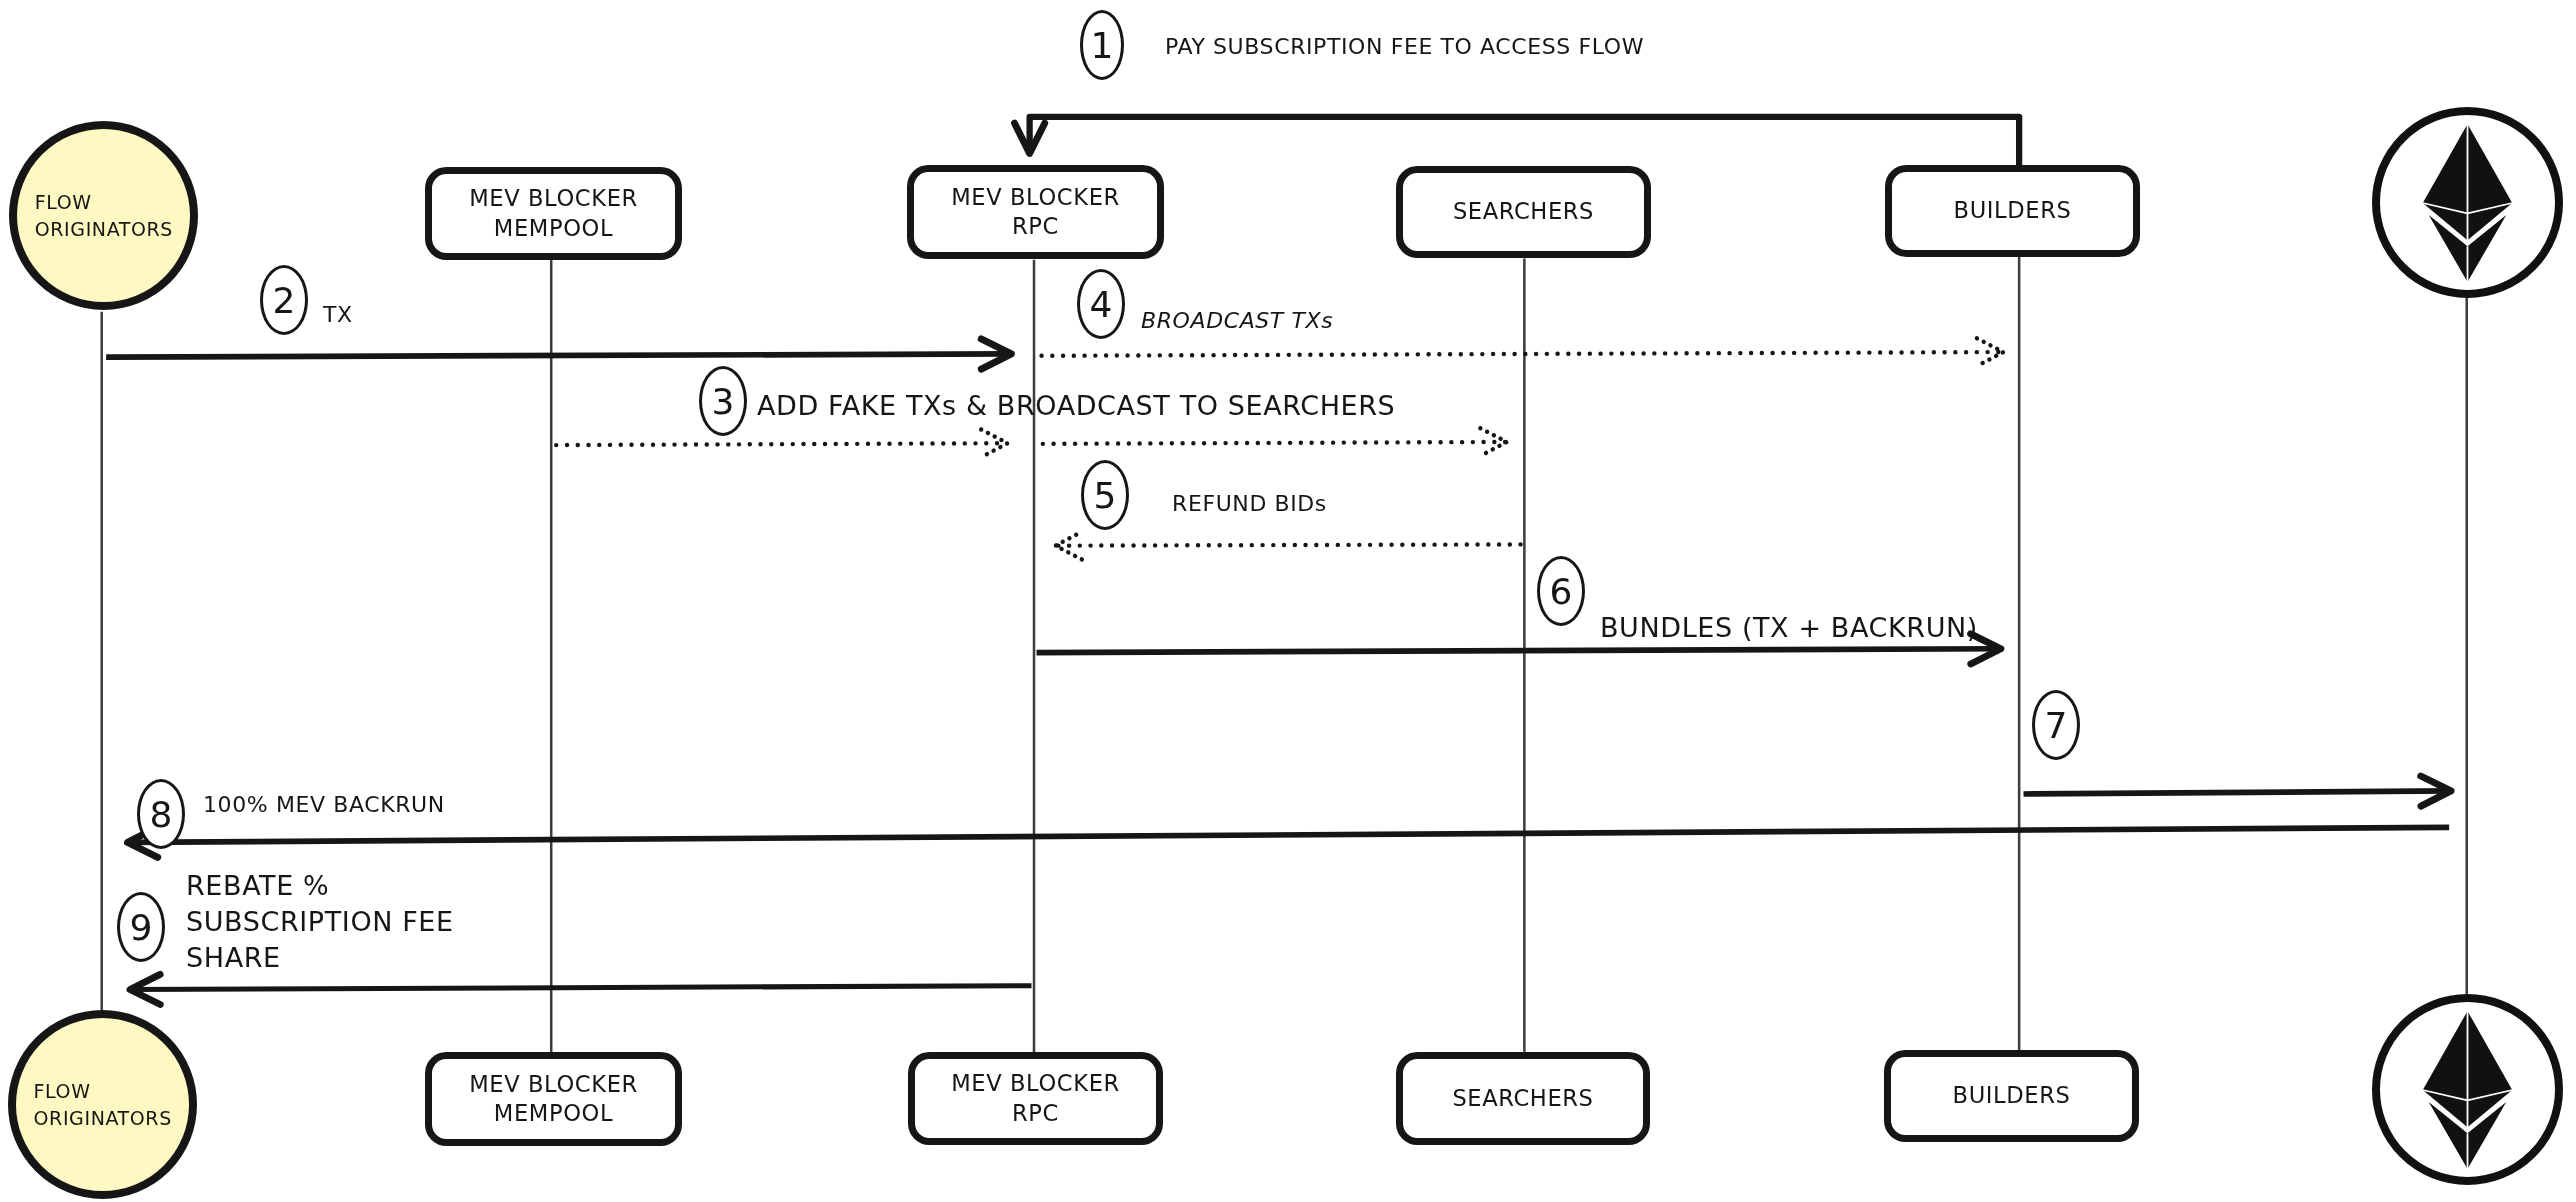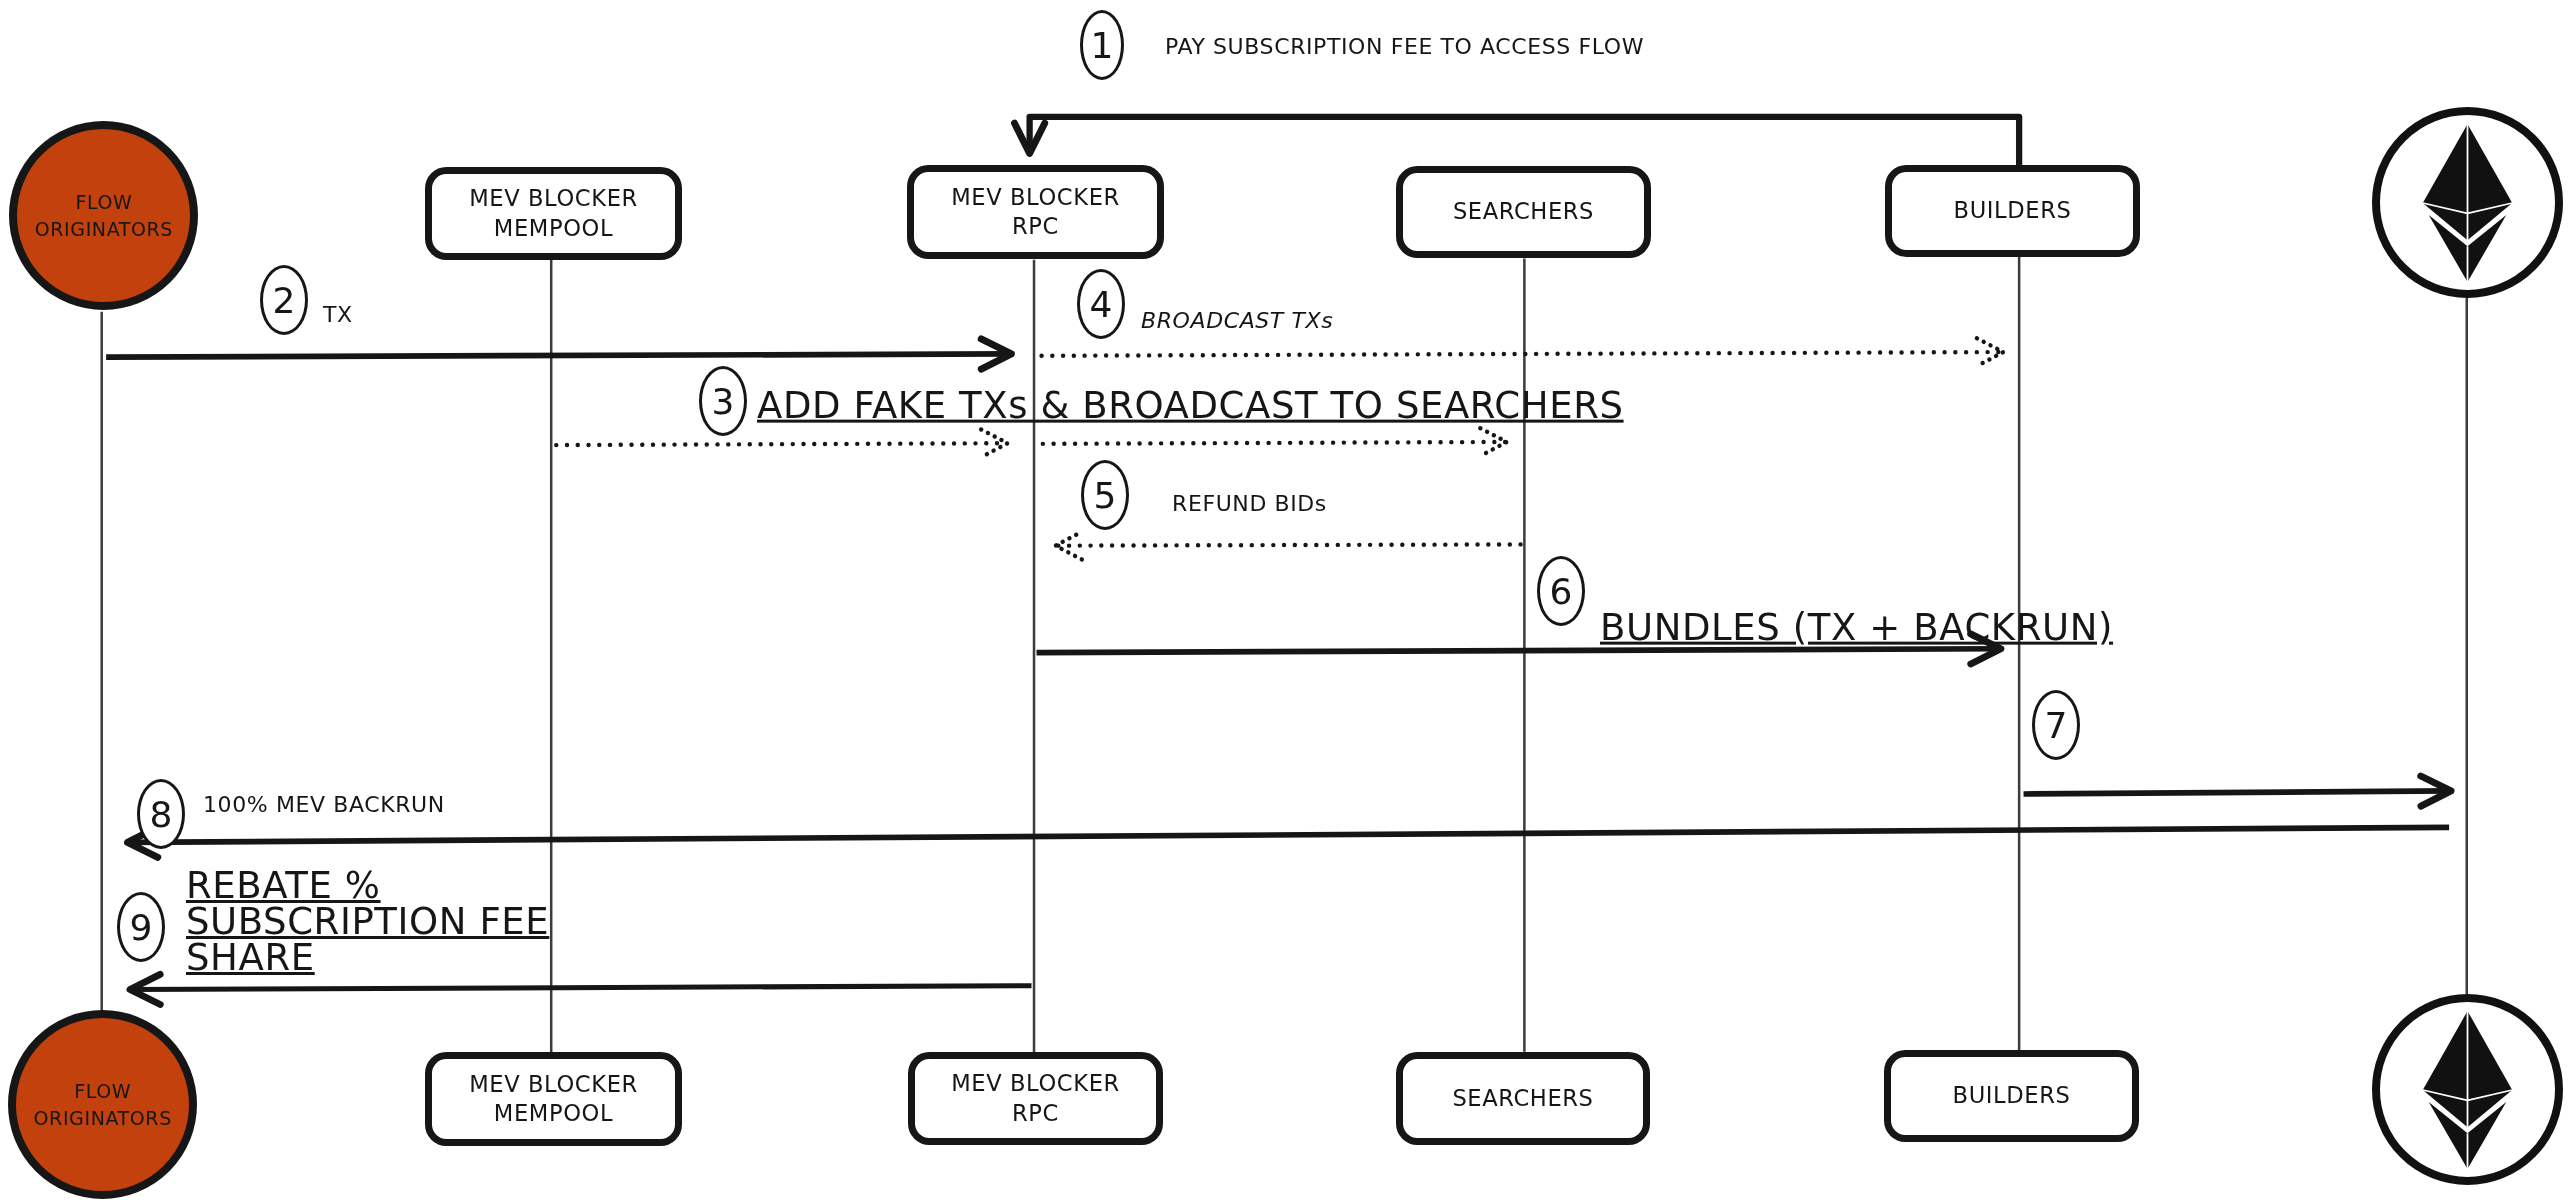--- a/index.html
+++ b/index.html
@@ -3,29 +3,29 @@
 <meta charset="utf-8">
 <style>
   html,body{margin:0;padding:0;background:#ffffff;width:2576px;height:1202px;overflow:hidden;}
   .canvas{position:absolute;left:0;top:0;width:2576px;height:1202px;
           font-family:"DejaVu Sans",sans-serif;color:#161616;}
   svg.lines{position:absolute;left:0;top:0;}
   .actor-box{position:absolute;box-sizing:border-box;border:7px solid #161616;border-radius:21.4px;
              background:#fff;display:flex;align-items:center;justify-content:center;text-align:center;
              font-size:22.6px;letter-spacing:0.6px;line-height:1.3;white-space:pre-line;}
   .actor-circle{position:absolute;box-sizing:border-box;border:8.8px solid #161616;border-radius:50%;
-             background:#c2410c;display:flex;align-items:center;justify-content:center;text-align:center;
+             background:#fef9c3;display:flex;align-items:center;justify-content:center;text-align:left;
              font-size:19px;letter-spacing:0.6px;line-height:1.4;white-space:pre-line;}
   .eth-node{position:absolute;box-sizing:border-box;border:8.8px solid #111;border-radius:50%;
              background:#fff;display:flex;align-items:center;justify-content:center;}
   .badge{position:absolute;box-sizing:border-box;width:48px;height:70px;border:3.1px solid #161616;
              border-radius:50%;background:#fff;display:flex;align-items:center;justify-content:center;
              font-size:36px;}
   .msg{position:absolute;white-space:pre-line;letter-spacing:0.6px;font-size:22px;}
-  .f43{font-size:37px;text-decoration:underline;}
+  .f43{font-size:27px;}
   .vc{transform:translateY(-52%);}
   .ctr{text-align:center;line-height:36px;}
   .lh{line-height:36px;}
 </style>
 </head>
 <body>
 
 <div class="canvas">
 
   <svg class="lines" width="2576" height="1202" viewBox="0 0 4096 1912">

